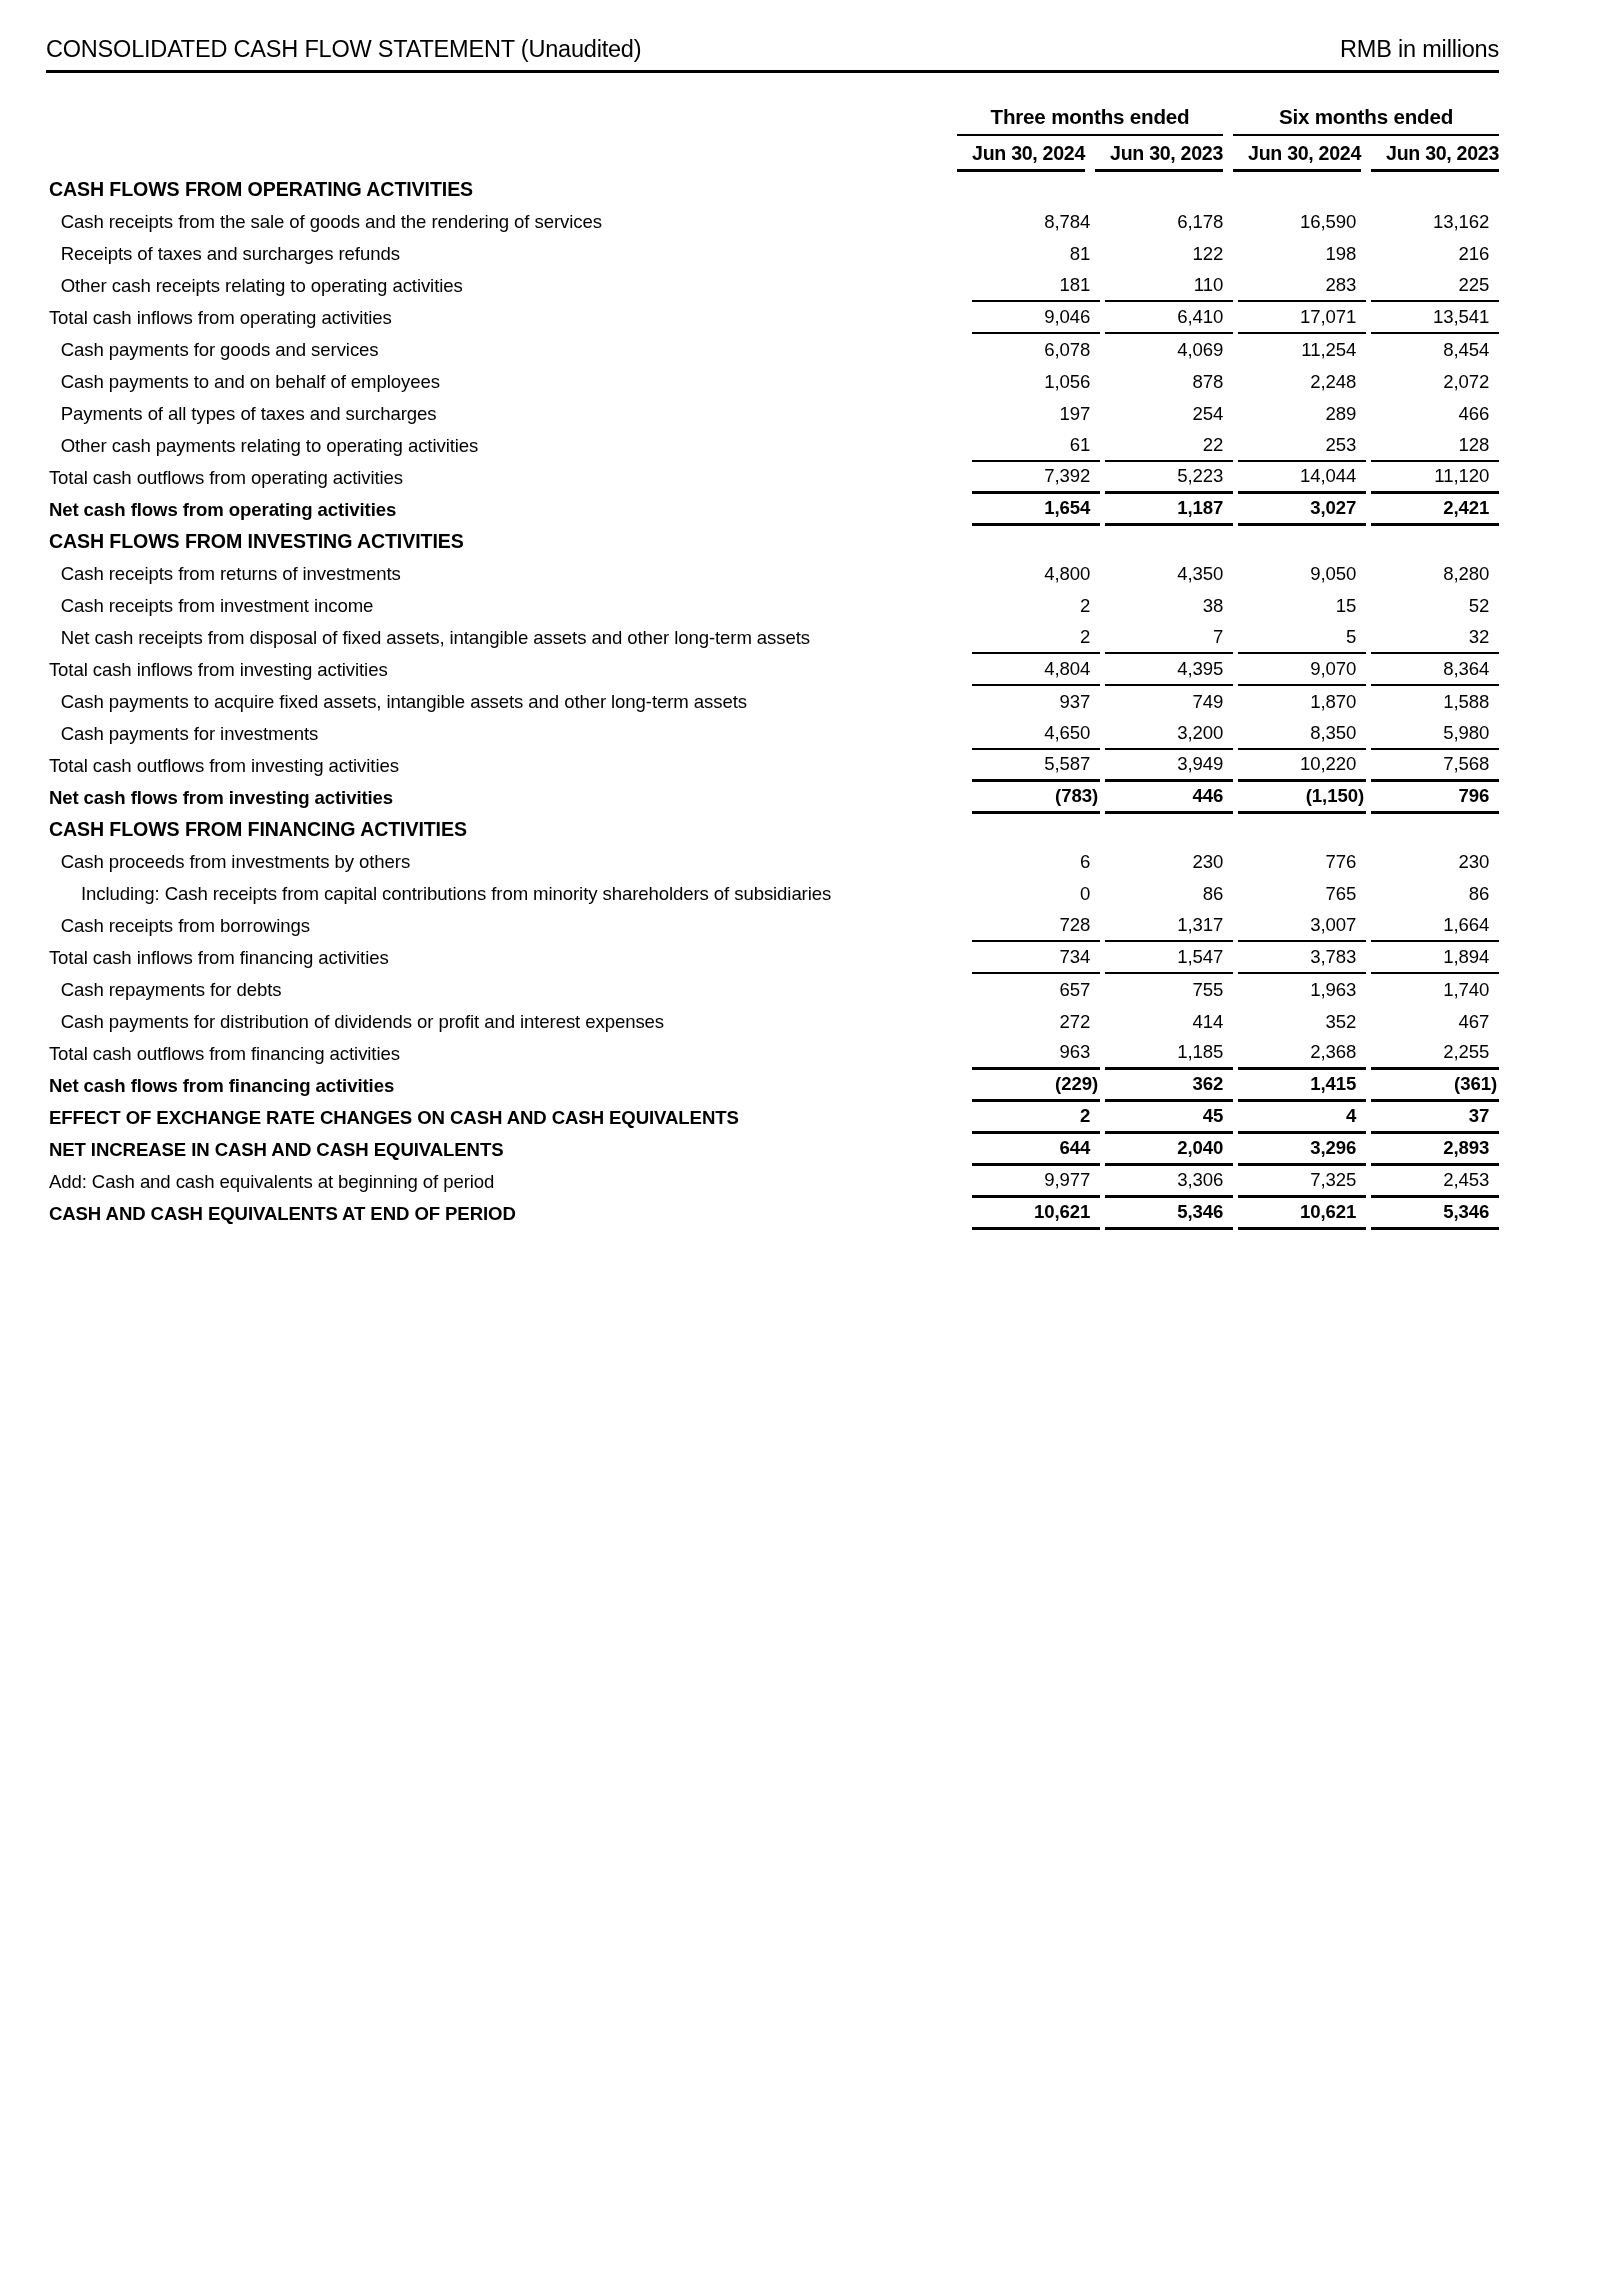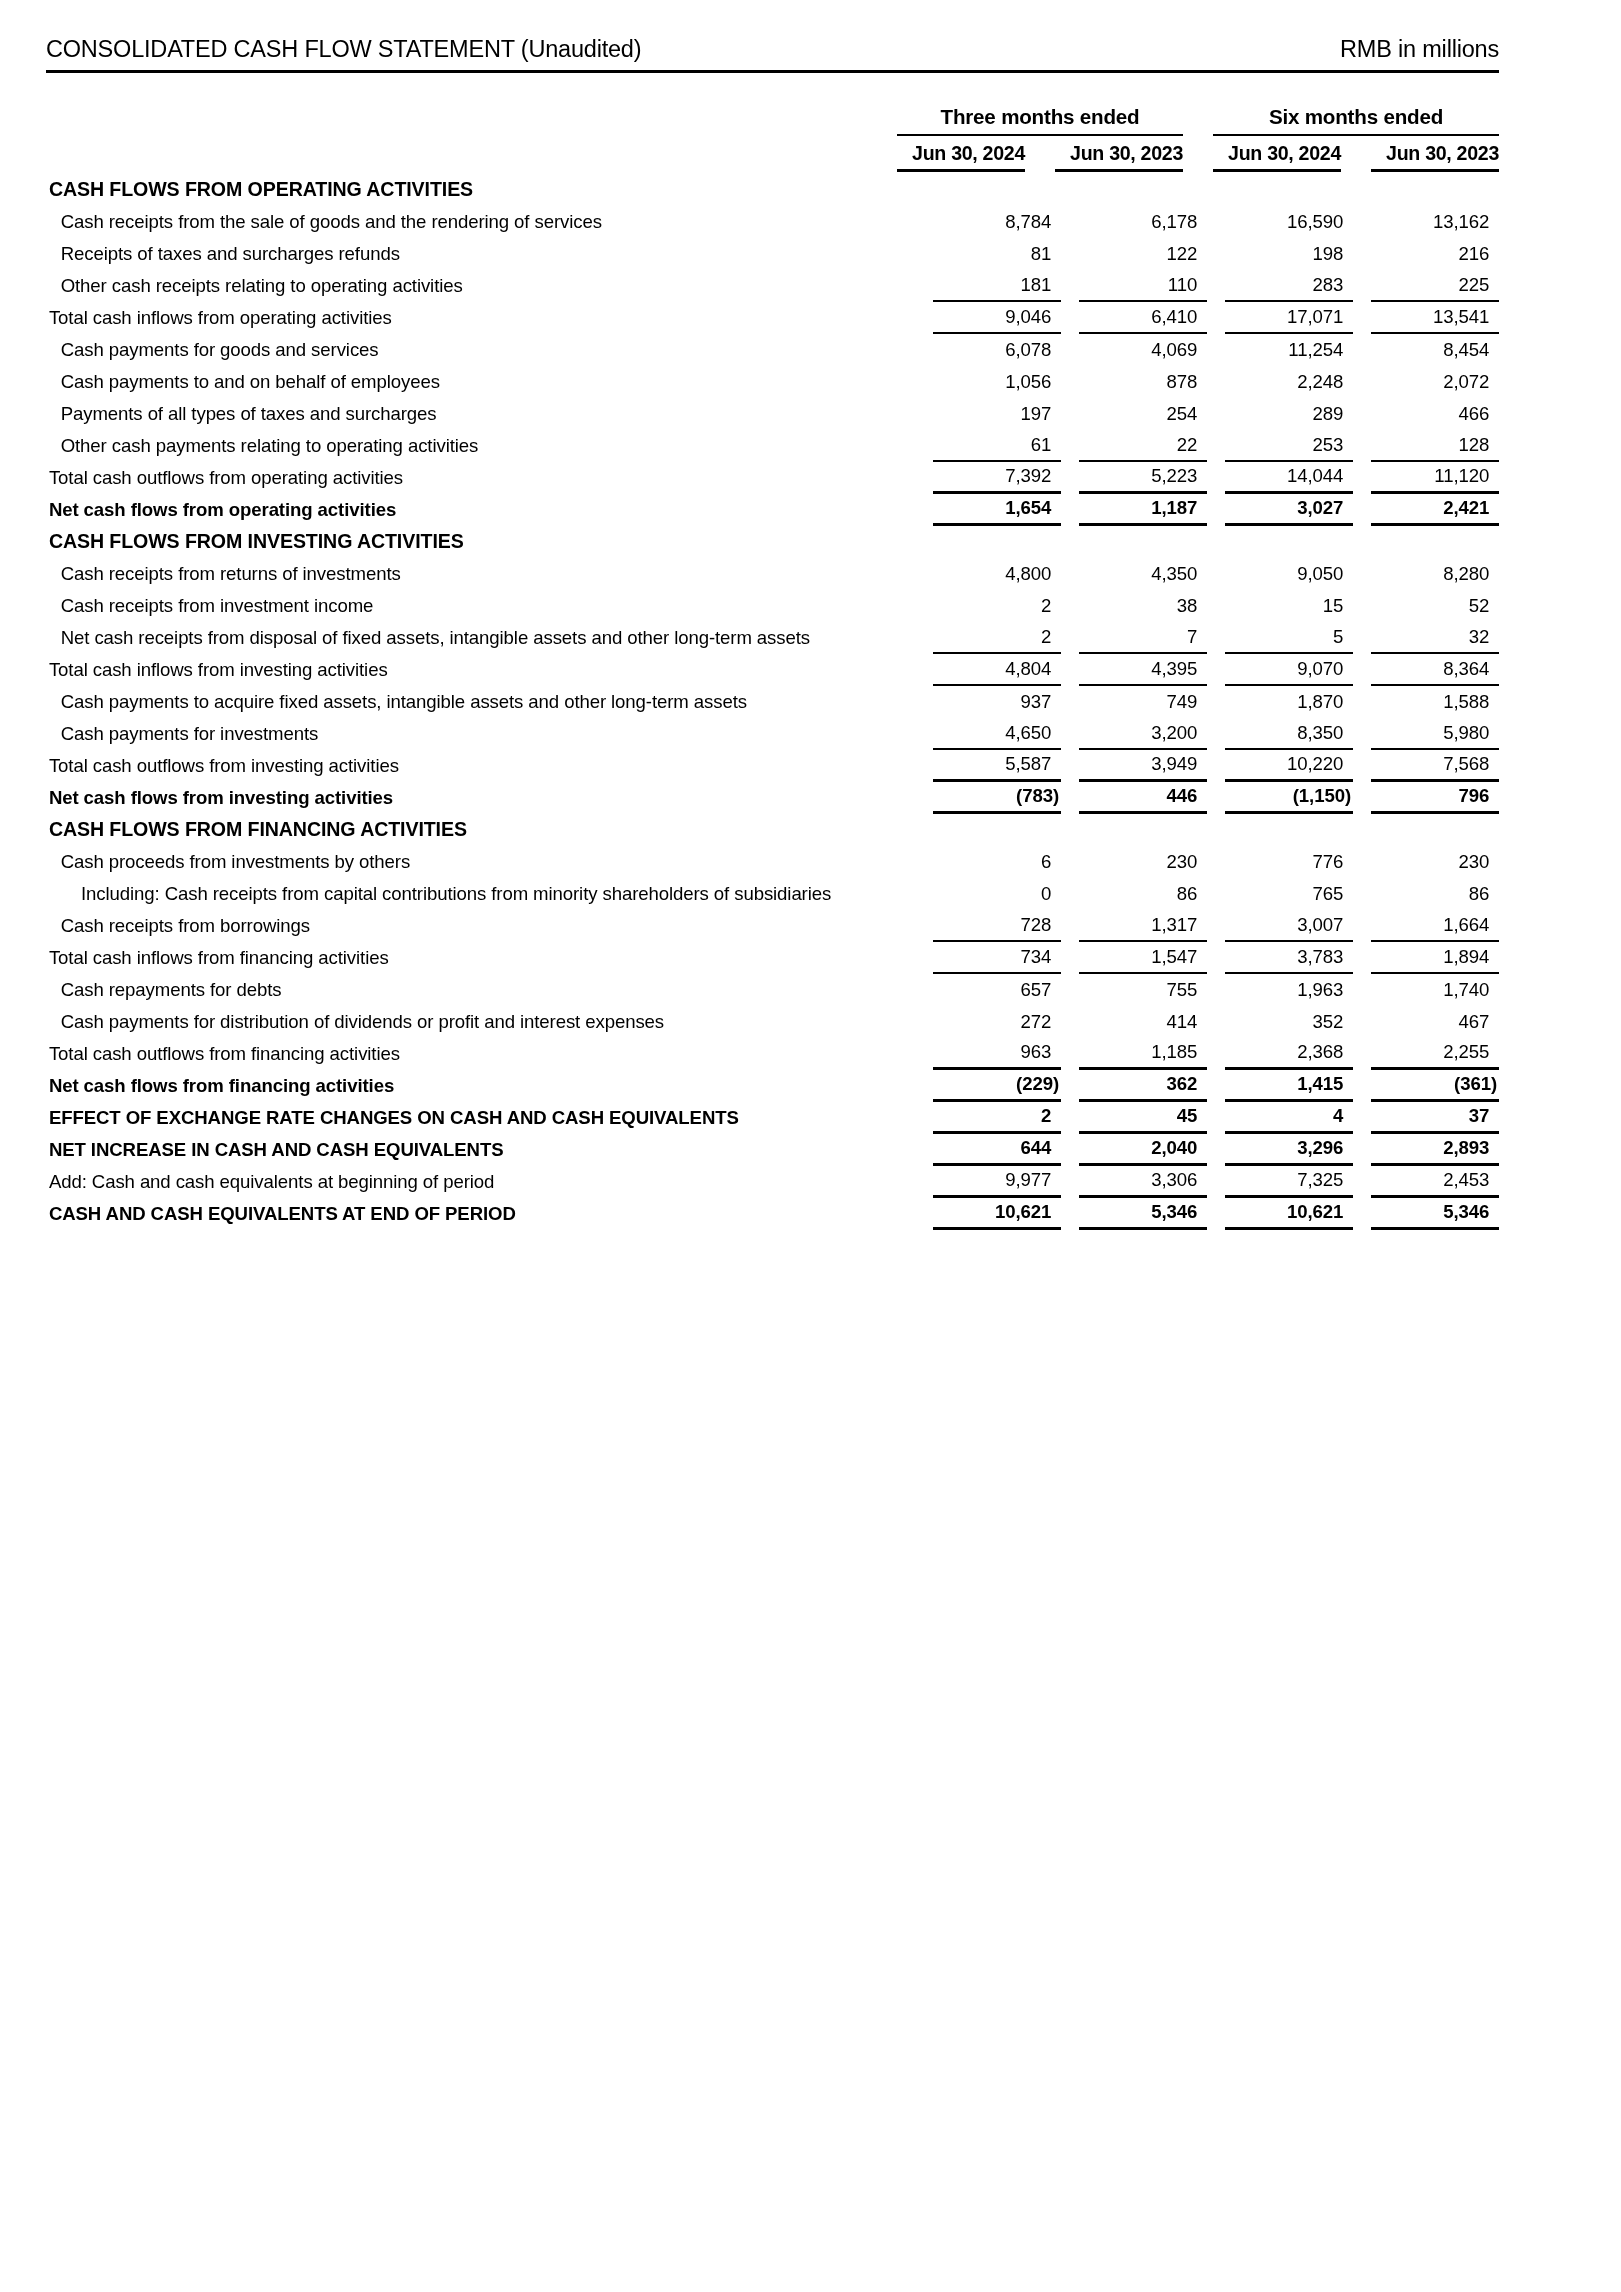--- a/index.html
+++ b/index.html
@@ -24,21 +24,21 @@
     align-items: flex-end;
     font-size: 23.5px;
     letter-spacing: -0.2px;
     line-height: 27.4px;
   }
 
   
   .cols {
     display: grid;
     grid-template-columns: 1fr 128px 128px 128px 128px;
-    column-gap: 30px;
+    column-gap: 10px;
   }
 
   
   .group-row { margin-top: 32px; }
   .group-cell {
     text-align: center;
     font-weight: 700;
     font-size: 20.6px;
     padding-bottom: 4.9px;
     border-bottom: 2.9px solid #000;
@@ -61,21 +61,21 @@
     letter-spacing: -0.3px;
     white-space: nowrap;
   }
   .date-row .spacer { grid-column: 1; }
 
   
   #rows { margin-top: 2px; }
   .row {
     display: grid;
     grid-template-columns: 1fr 128px 128px 128px 128px;
-    column-gap: 18px;
+    column-gap: 5px;
     height: 32px;
     font-size: 18.6px;
     letter-spacing: -0.1px;
     align-items: stretch;
   }
   .label {
     white-space: nowrap;
     display: flex;
     align-items: center;
     overflow: visible;

